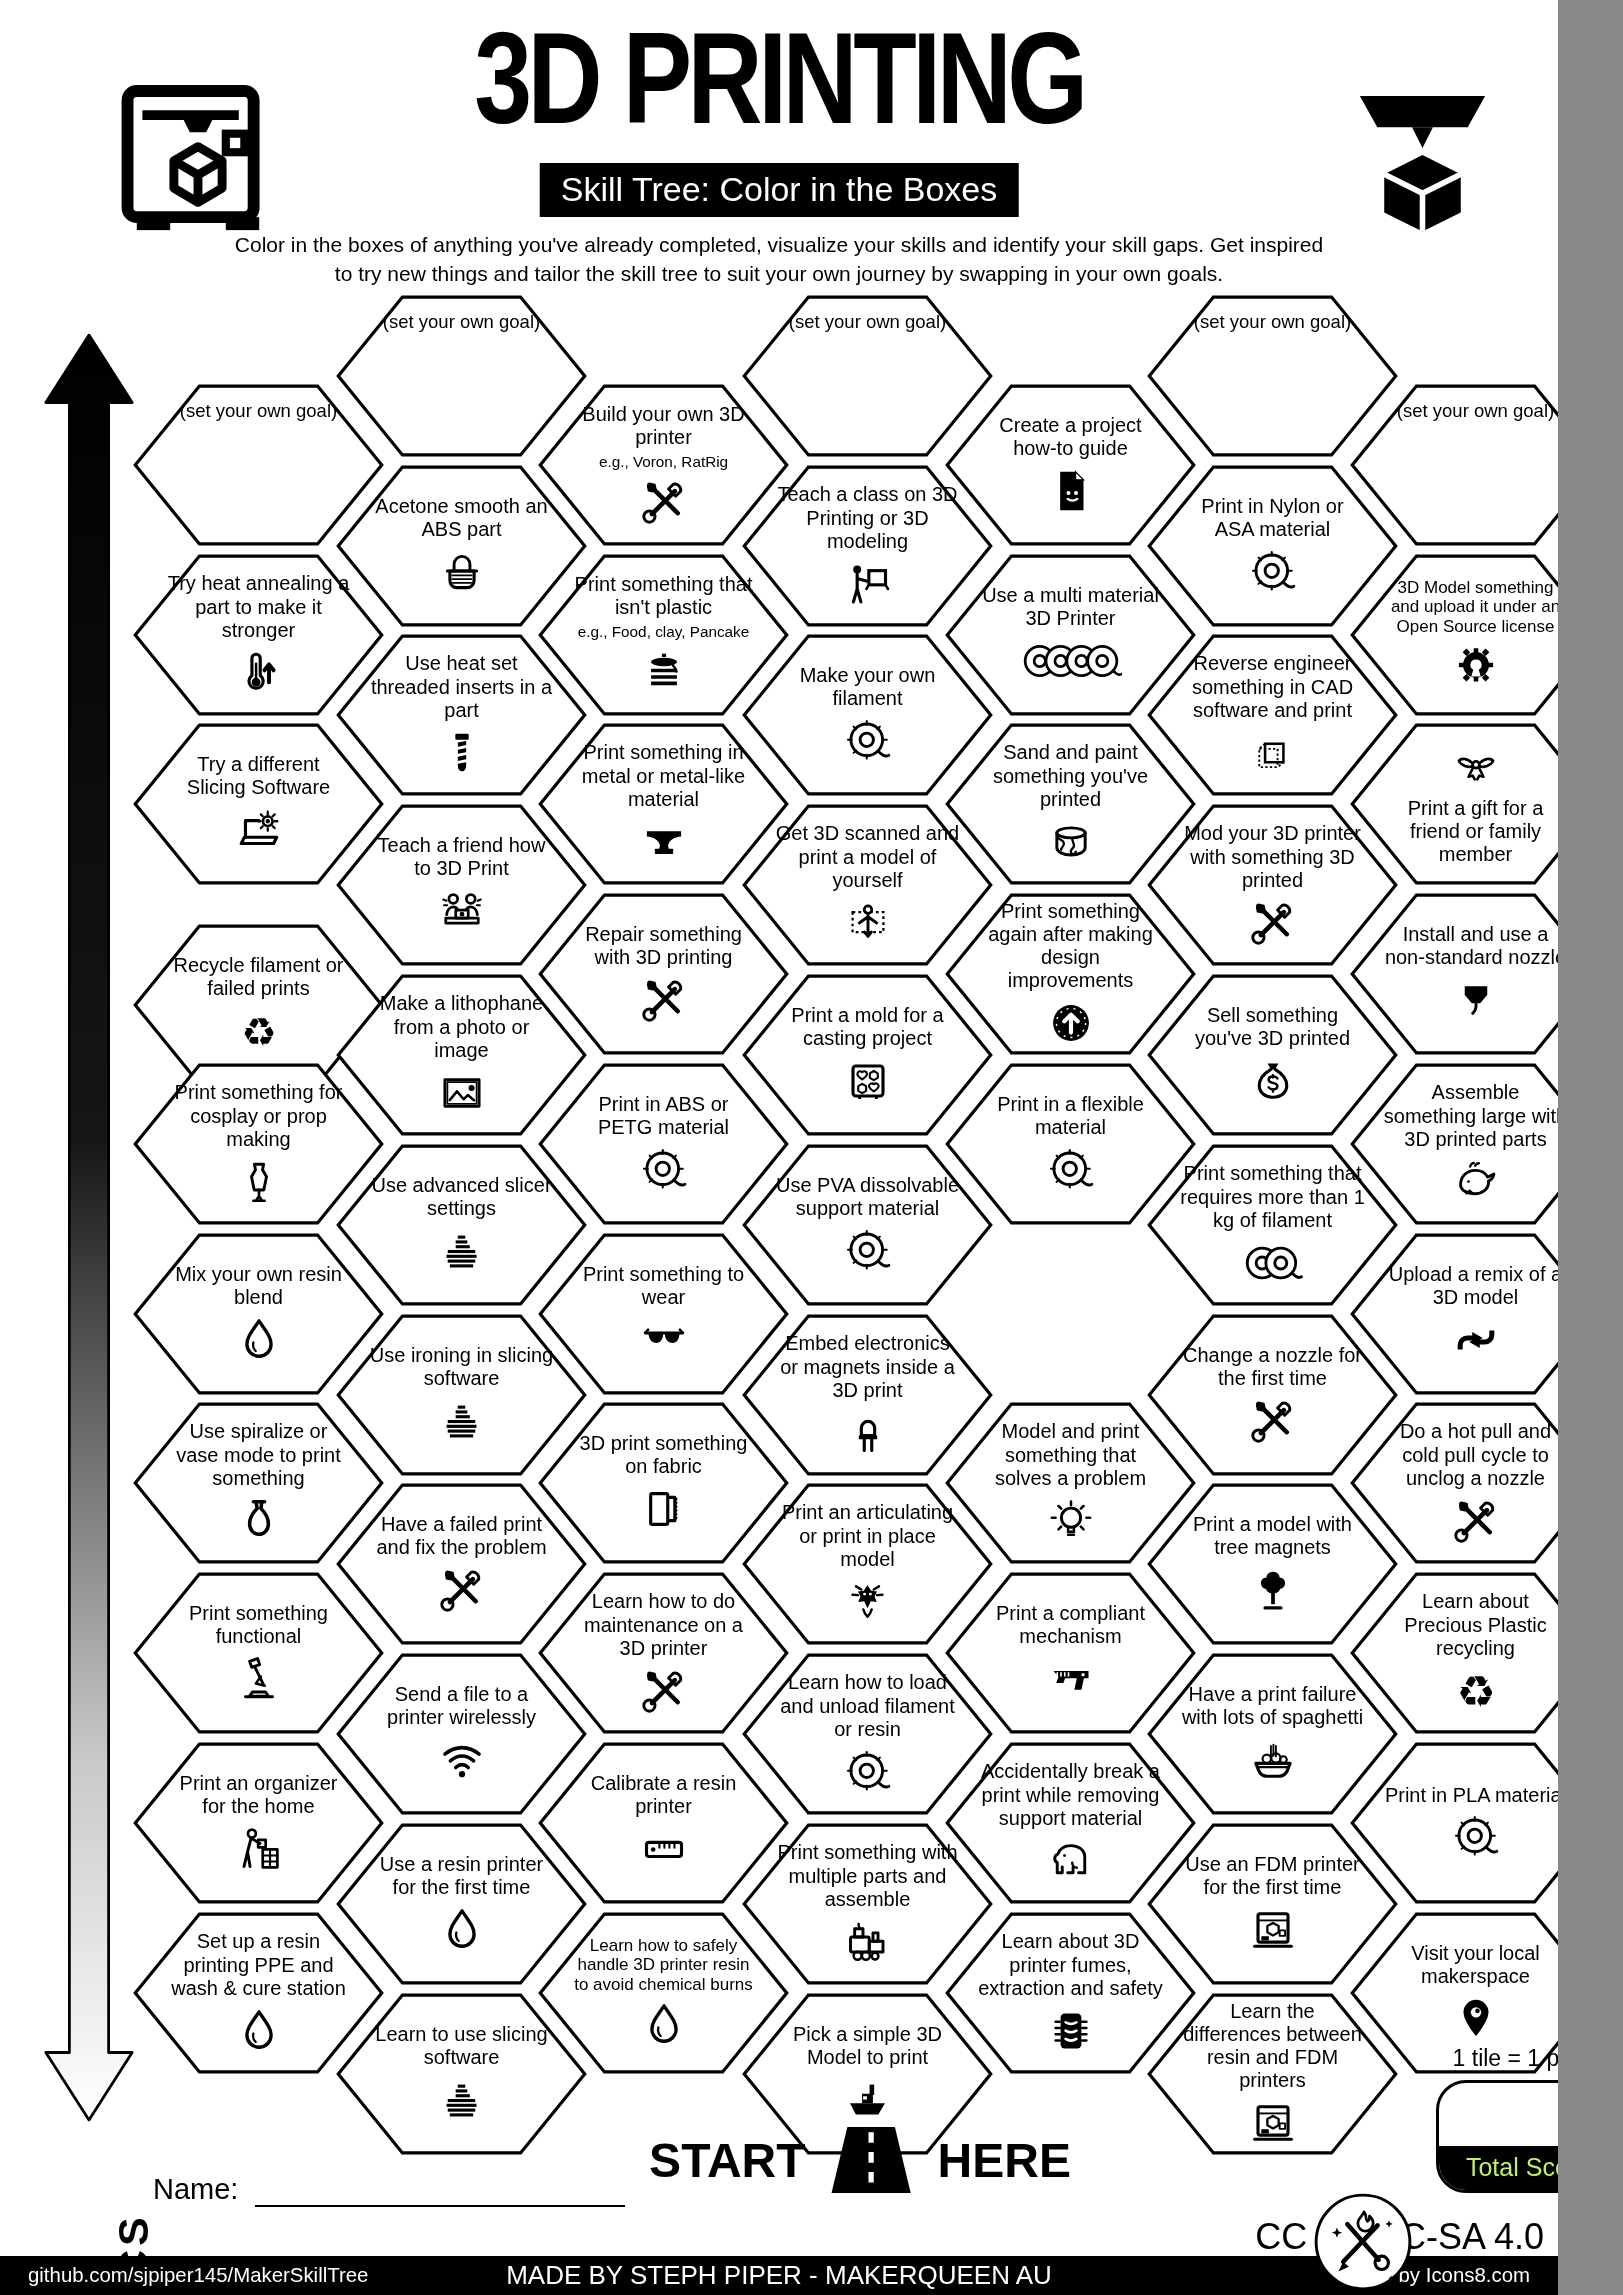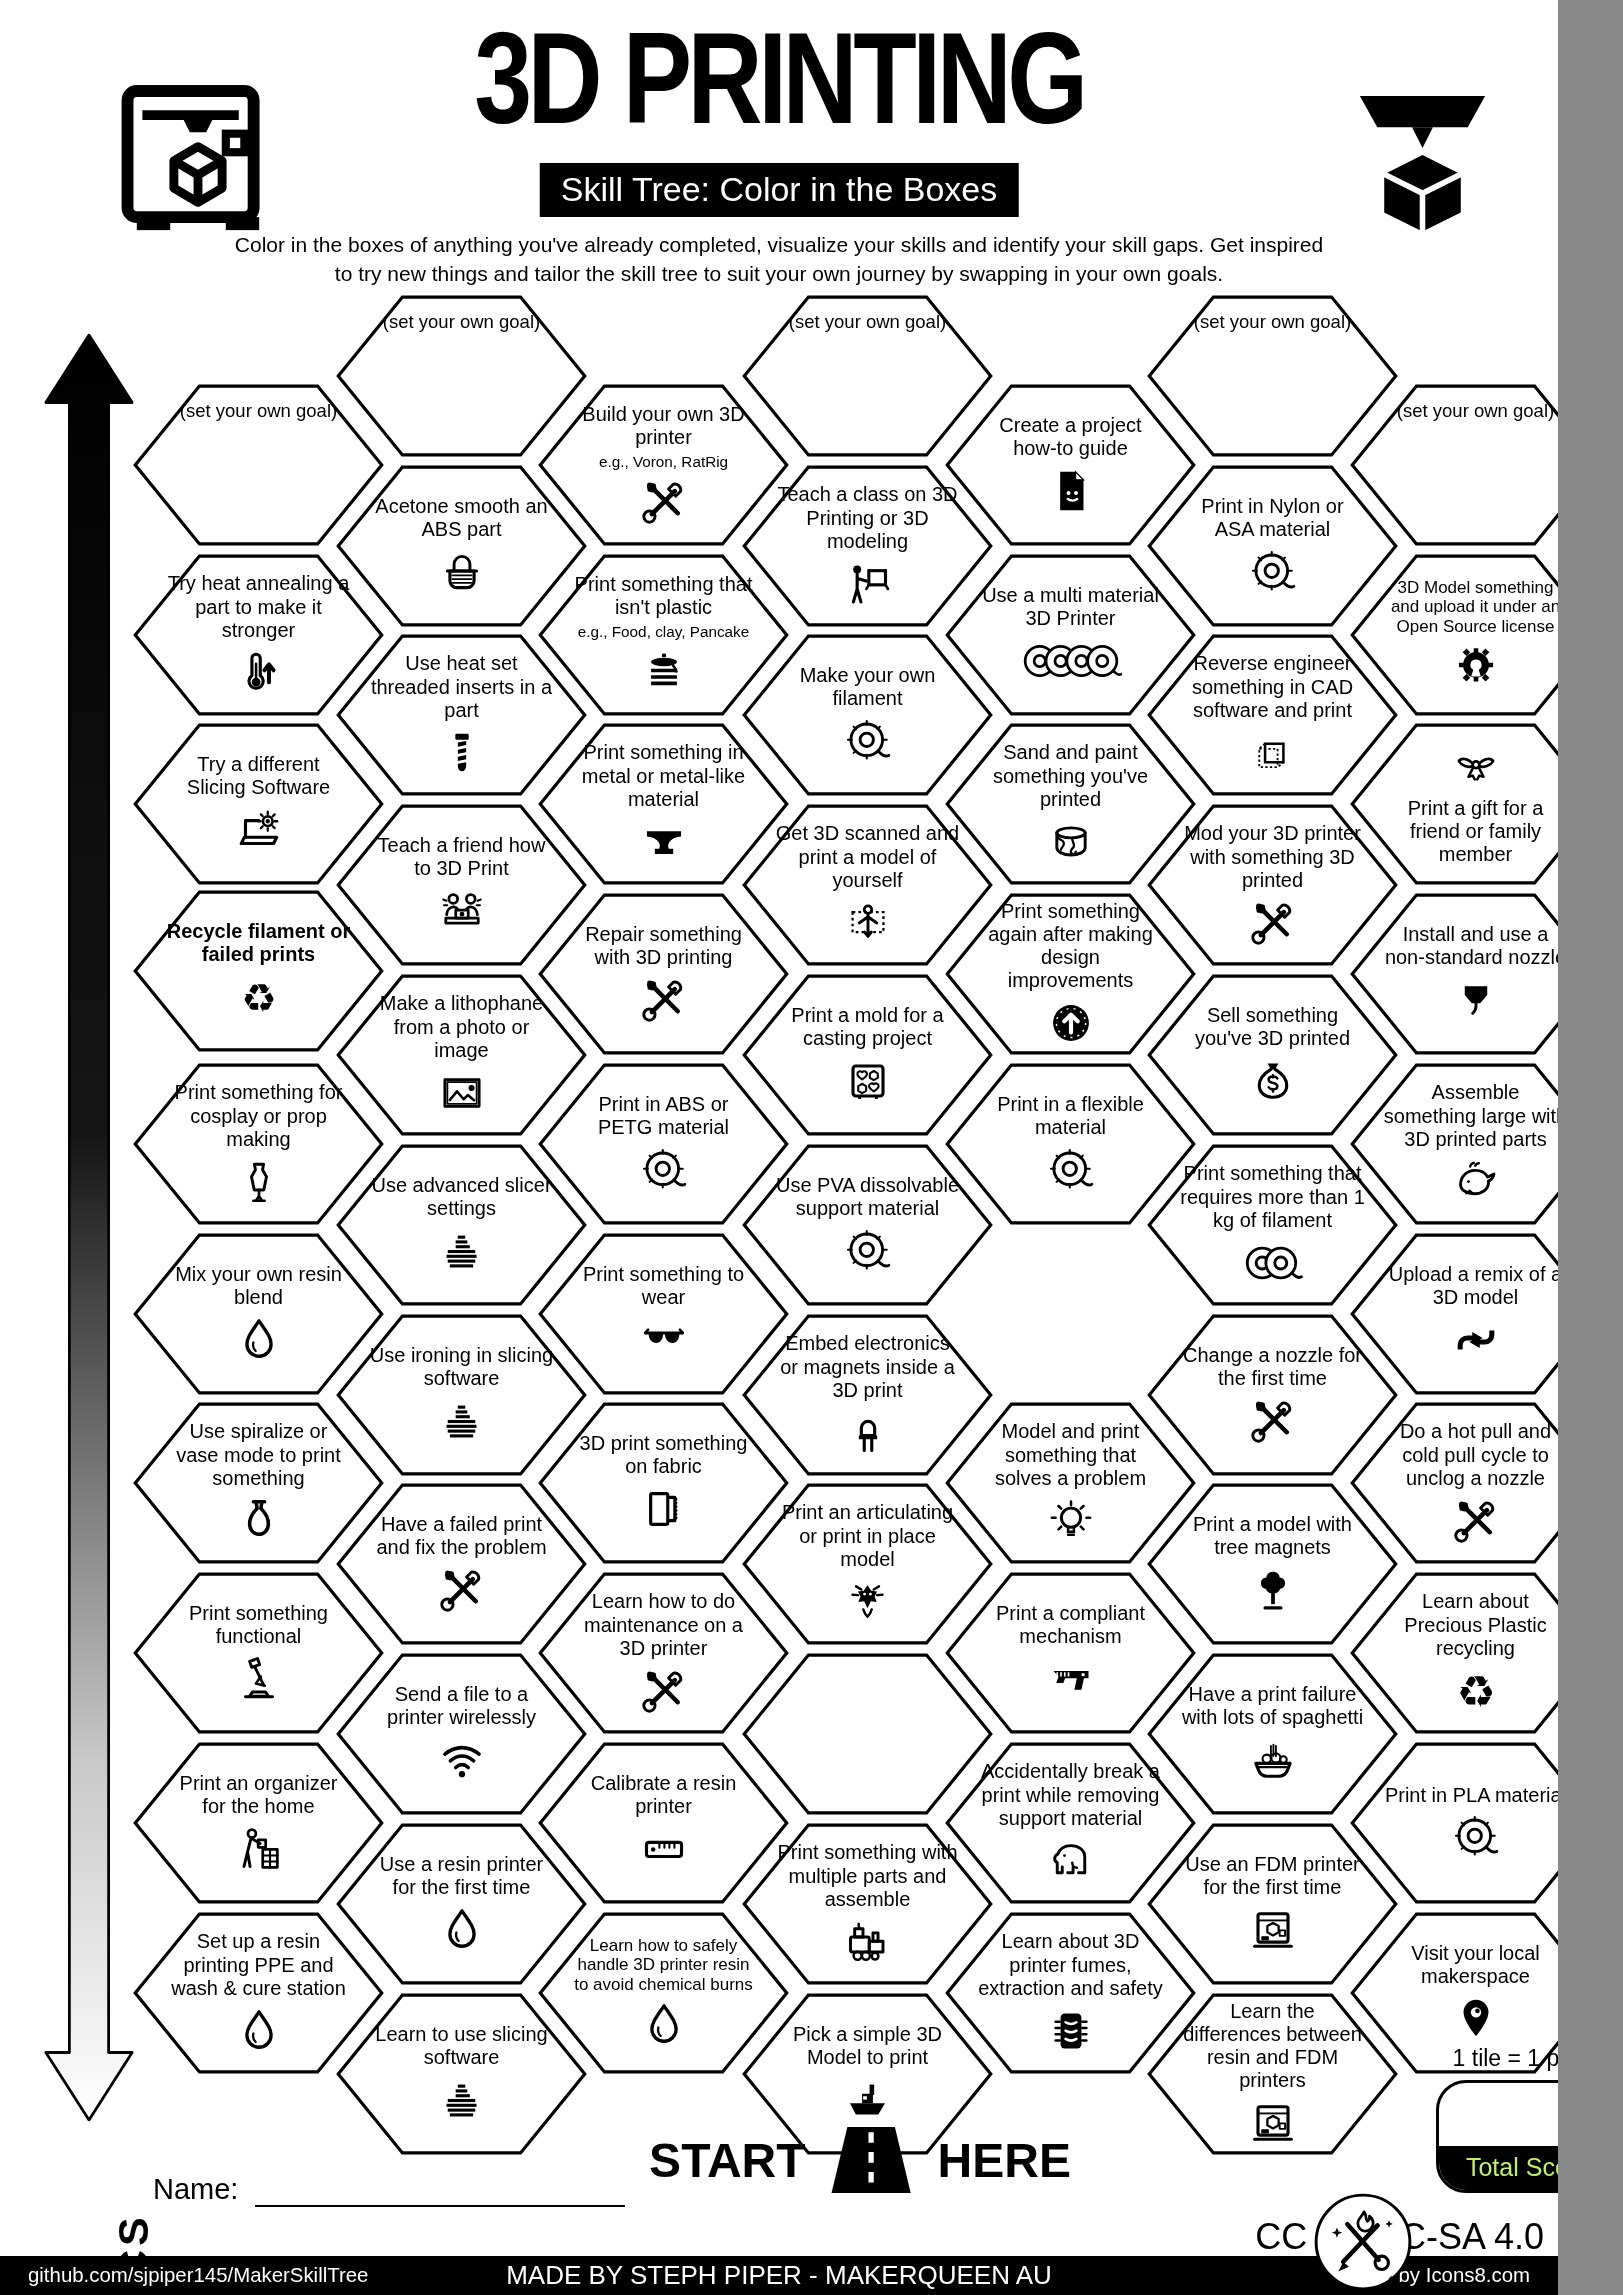--- a/index.html
+++ b/index.html
@@ -468,21 +468,21 @@
         <svg viewBox="0 0 542 351" class="hexbg">
           <polygon points="4,175.5 143,4.5 399,4.5 538,175.5 399,346.5 143,346.5"></polygon>
         </svg>
         <div class="hex-content">
           <div class="hex-label">Try a different Slicing Software</div>
           <svg class="icon ic-laptop-gear" viewBox="0 0 108 108" width="50" height="50">
             <use href="#i-laptop-gear"></use>
           </svg>
         </div>
       </div>
-      <div class="hex" style="left: 133px; top: 890px; font-weight: bold;">
+      <div class="hex" style="left: 133px; top: 924px;">
         <svg viewBox="0 0 542 351" class="hexbg">
           <polygon points="4,175.5 143,4.5 399,4.5 538,175.5 399,346.5 143,346.5"></polygon>
         </svg>
         <div class="hex-content">
           <div class="hex-label">Recycle filament or failed prints</div>
           <svg class="icon ic-recycle" viewBox="0 0 108 108" width="50" height="50">
             <use href="#i-recycle"></use>
           </svg>
         </div>
       </div>
@@ -864,20 +864,26 @@
           <div class="hex-label">Print an articulating or print in place model</div>
           <svg class="icon ic-dragon" viewBox="0 0 118 108" width="55" height="50">
             <use href="#i-dragon"></use>
           </svg>
         </div>
       </div>
       <div class="hex" style="left: 742px; top: 1653px;">
         <svg viewBox="0 0 542 351" class="hexbg">
           <polygon points="4,175.5 143,4.5 399,4.5 538,175.5 399,346.5 143,346.5"></polygon>
         </svg>
+        <div class="hex-content">
+          <div class="hex-label">Learn how to load and unload filament or resin</div>
+          <svg class="icon ic-spool" viewBox="0 0 108 108" width="50" height="50">
+            <use href="#i-spool"></use>
+          </svg>
+        </div>
       </div>
       <div class="hex" style="left: 742px; top: 1823px;">
         <svg viewBox="0 0 542 351" class="hexbg">
           <polygon points="4,175.5 143,4.5 399,4.5 538,175.5 399,346.5 143,346.5"></polygon>
         </svg>
         <div class="hex-content">
           <div class="hex-label">Print something with multiple parts and assemble</div>
           <svg class="icon ic-train" viewBox="0 0 108 108" width="50" height="50">
             <use href="#i-train"></use>
           </svg>

